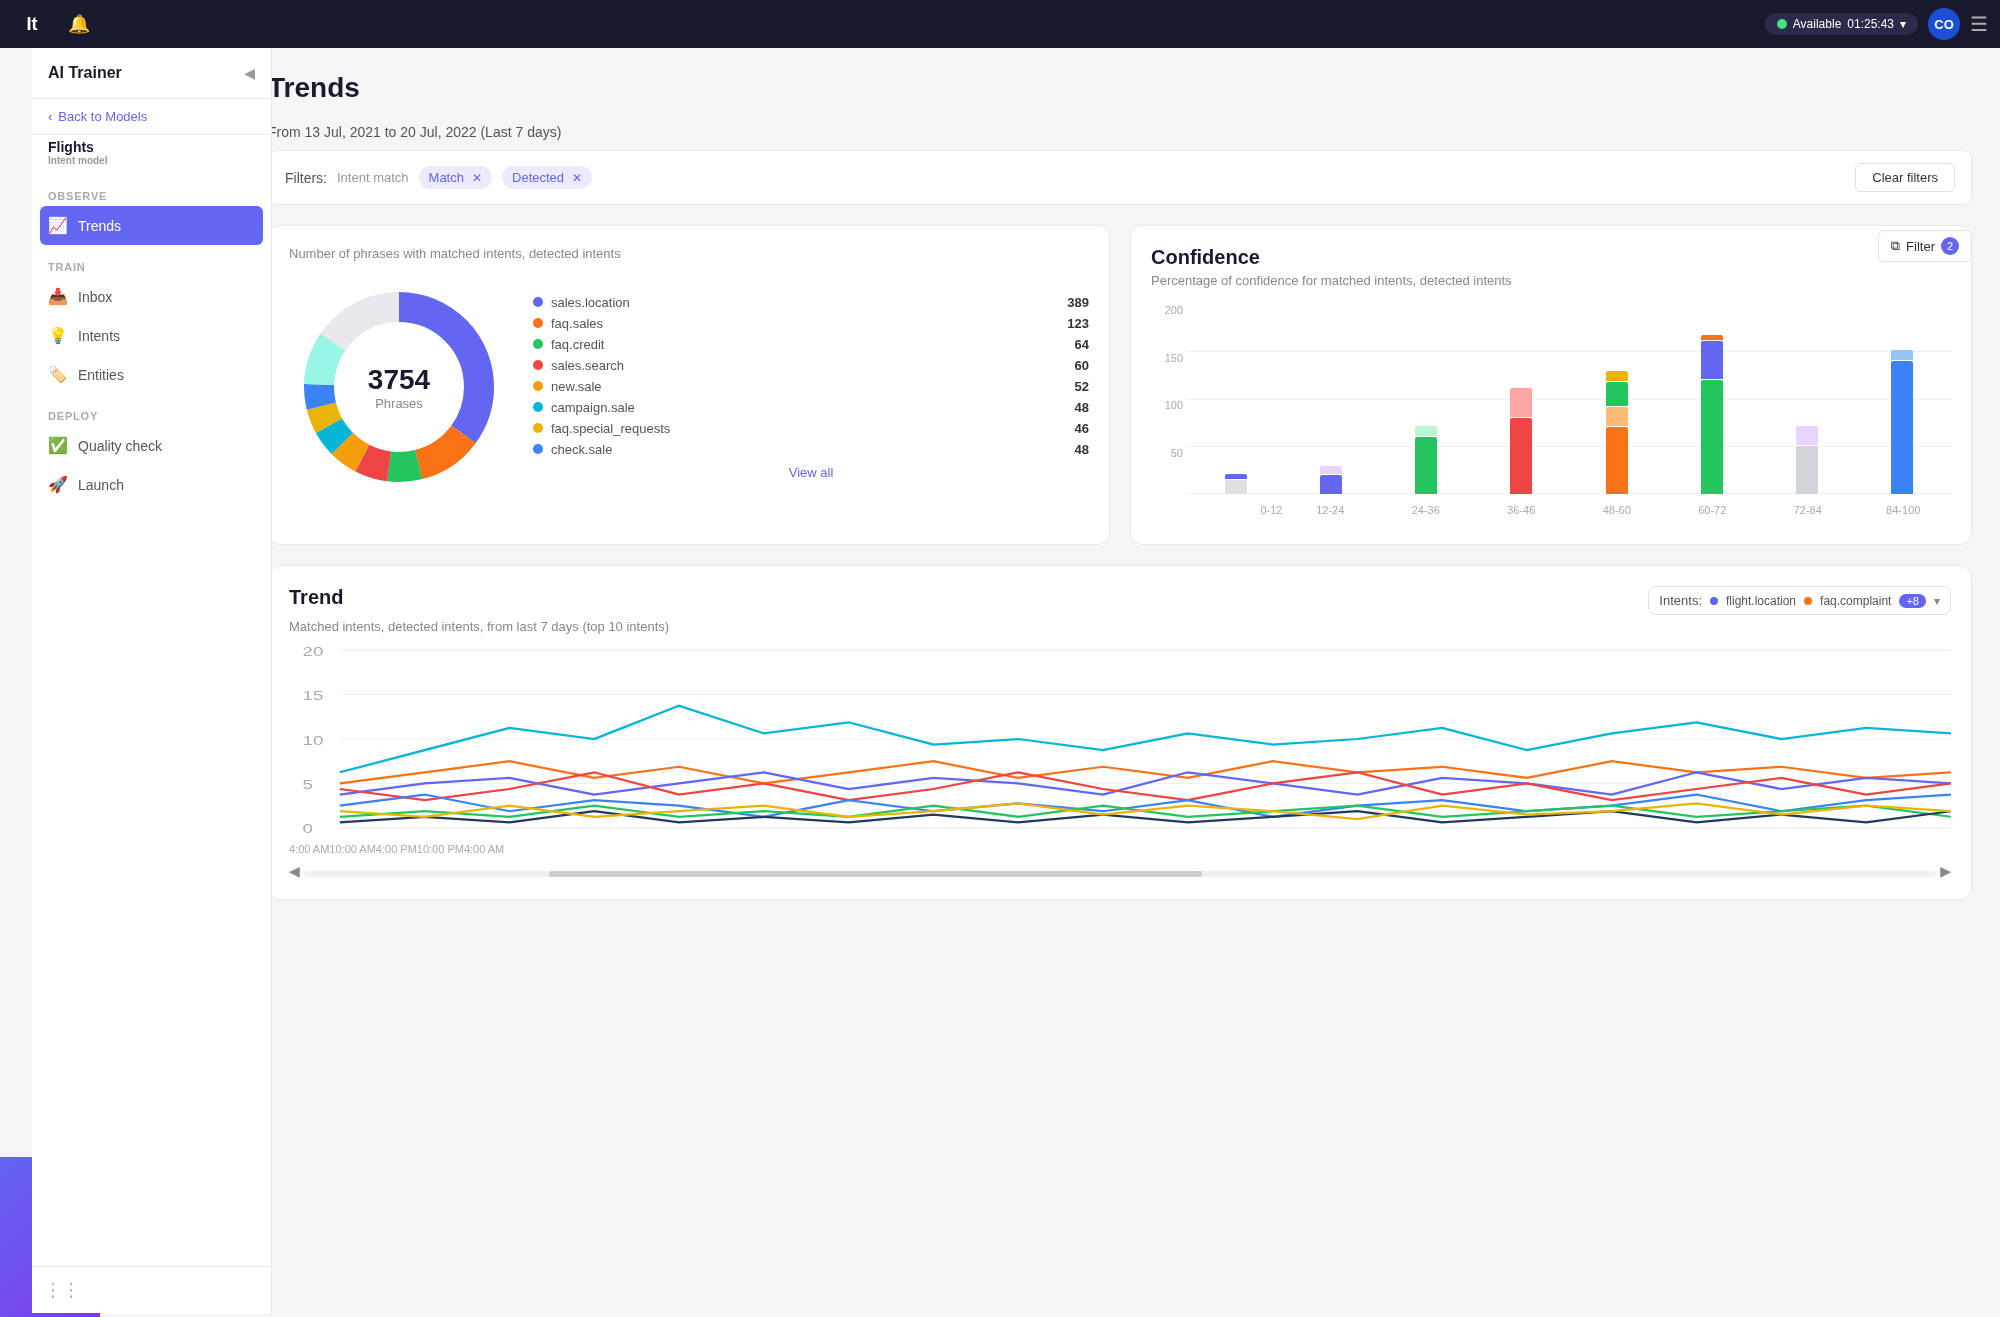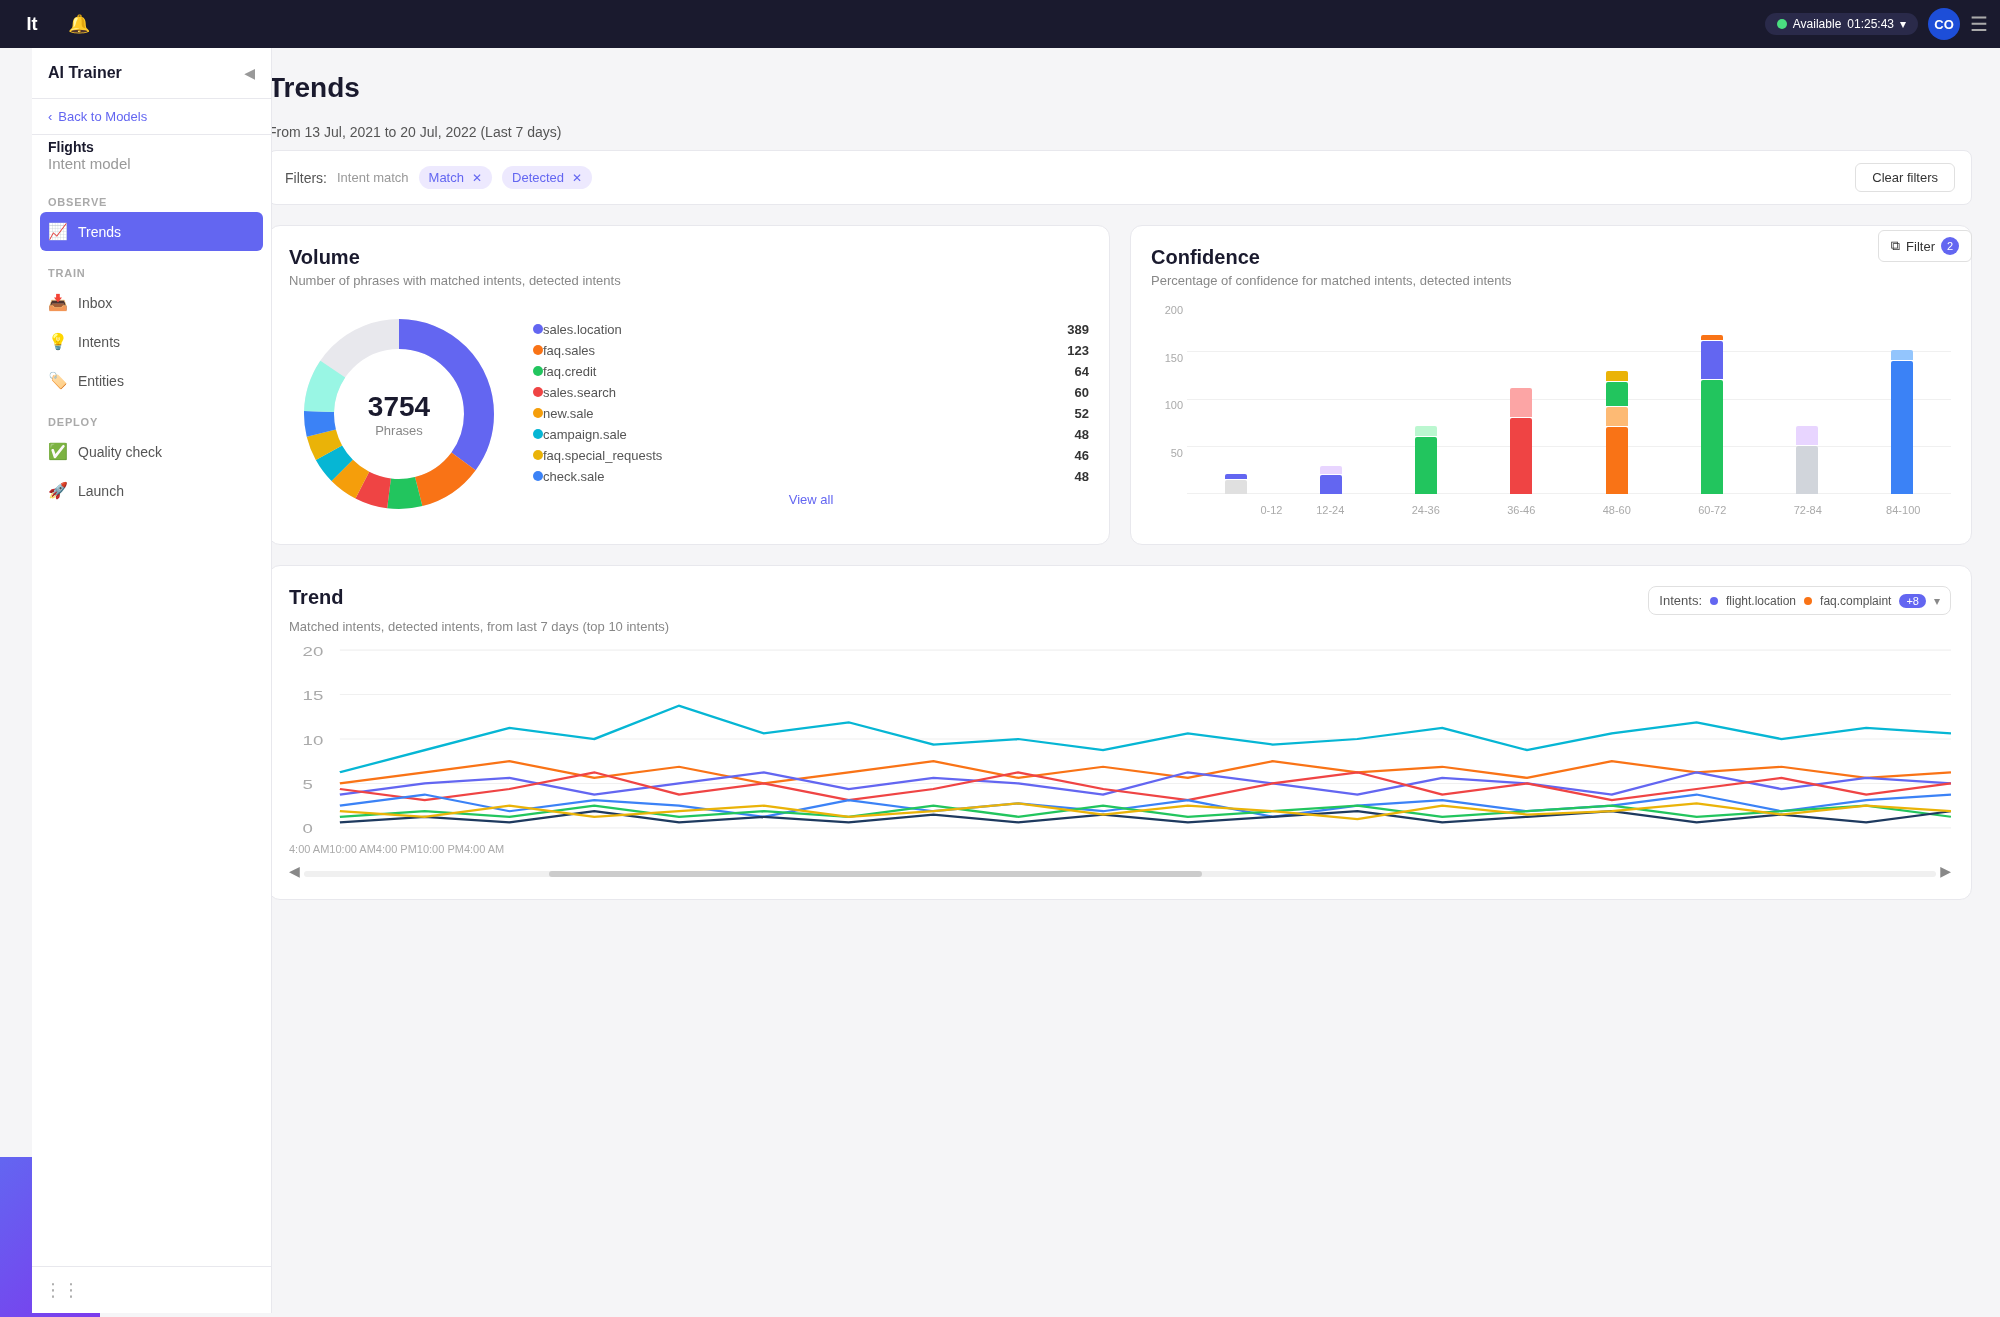--- a/index.html
+++ b/index.html
@@ -40,21 +40,21 @@
       border-bottom: 1px solid #e8e8ed;
     }
     .sidebar-title { font-size: 16px; font-weight: 600; color: #1a1a2e; }
     .sidebar-collapse { color: #999; cursor: pointer; font-size: 14px; }
     .sidebar-back {
       padding: 10px 16px; display: flex; align-items: center; gap: 6px;
       color: #6366f1; font-size: 13px; cursor: pointer; border-bottom: 1px solid #e8e8ed;
     }
     .sidebar-model-info { padding: 4px 16px 8px; }
     .sidebar-model-name { font-size: 14px; font-weight: 600; color: #1a1a2e; }
-    .sidebar-model-type { font-size: 15px; color: #999; }
+    .sidebar-model-type { font-size: 10px; color: #999; font-weight: bold; }
     .sidebar-nav-item {
       padding: 10px 16px; display: flex; align-items: center; gap: 10px;
       cursor: pointer; font-size: 14px; color: #555; border-radius: 0;
       transition: background 0.15s;
     }
     .sidebar-nav-item.active { background: #6366f1; color: #fff; border-radius: 6px; margin: 0 8px; padding: 10px 8px; }
     .sidebar-nav-icon { font-size: 16px; width: 20px; text-align: center; }
     .sidebar-group-label {
       padding: 16px 16px 4px; font-size: 11px; font-weight: 700;
       color: #aaa; text-transform: uppercase; letter-spacing: 0.8px;
@@ -115,21 +115,21 @@
     
     .volume-content { display: flex; align-items: center; gap: 24px; }
     .donut-container { position: relative; width: 220px; height: 220px; flex-shrink: 0; }
     .donut-center {
       position: absolute; top: 50%; left: 50%; transform: translate(-50%, -50%);
       text-align: center;
     }
     .donut-number { font-size: 28px; font-weight: 700; color: #1a1a2e; }
     .donut-label { font-size: 13px; color: #888; }
     .legend { display: flex; flex-direction: column; gap: 6px; }
-    .legend-item { display: flex; align-items: center; font-size: 13px; }
+    .legend-item { display: flex; align-items: center; gap: 8px; font-size: 13px; }
     .legend-dot { width: 10px; height: 10px; border-radius: 50%; flex-shrink: 0; }
     .legend-name { color: #555; flex: 1; }
     .legend-count { color: #333; font-weight: 600; margin-left: 8px; }
     .view-all { color: #6366f1; font-size: 13px; cursor: pointer; margin-top: 8px; text-align: center; }
 
     
     .trend-card {
       background: #fff; border-radius: 12px; border: 1px solid #e8e8ed;
       padding: 20px; overflow: hidden;
     }
@@ -246,21 +246,20 @@
     <button class="filter-btn" style="position:absolute;right:28px;top:230px;">
       <span>⧉</span>
       <span>Filter</span>
       <span class="filter-badge">2</span>
     </button>
   </div>
 
   <div class="cards-row">
 
     <div class="card">
-      <div class="card-title">Volume</div>
       <div class="card-subtitle">Number of phrases with matched intents, detected intents</div>
       <div class="volume-content">
         <div class="donut-container">
           <svg width="220" height="220" viewBox="0 0 220 220">
 
             <circle cx="110" cy="110" r="80" fill="none" stroke="#e8e8ed" stroke-width="30"></circle>
 
             <circle cx="110" cy="110" r="80" fill="none" stroke="#6366f1" stroke-width="30" stroke-dasharray="176 326" stroke-dashoffset="0" transform="rotate(-90 110 110)"></circle>
 
             <circle cx="110" cy="110" r="80" fill="none" stroke="#f97316" stroke-width="30" stroke-dasharray="55 447" stroke-dashoffset="-176" transform="rotate(-90 110 110)"></circle>

